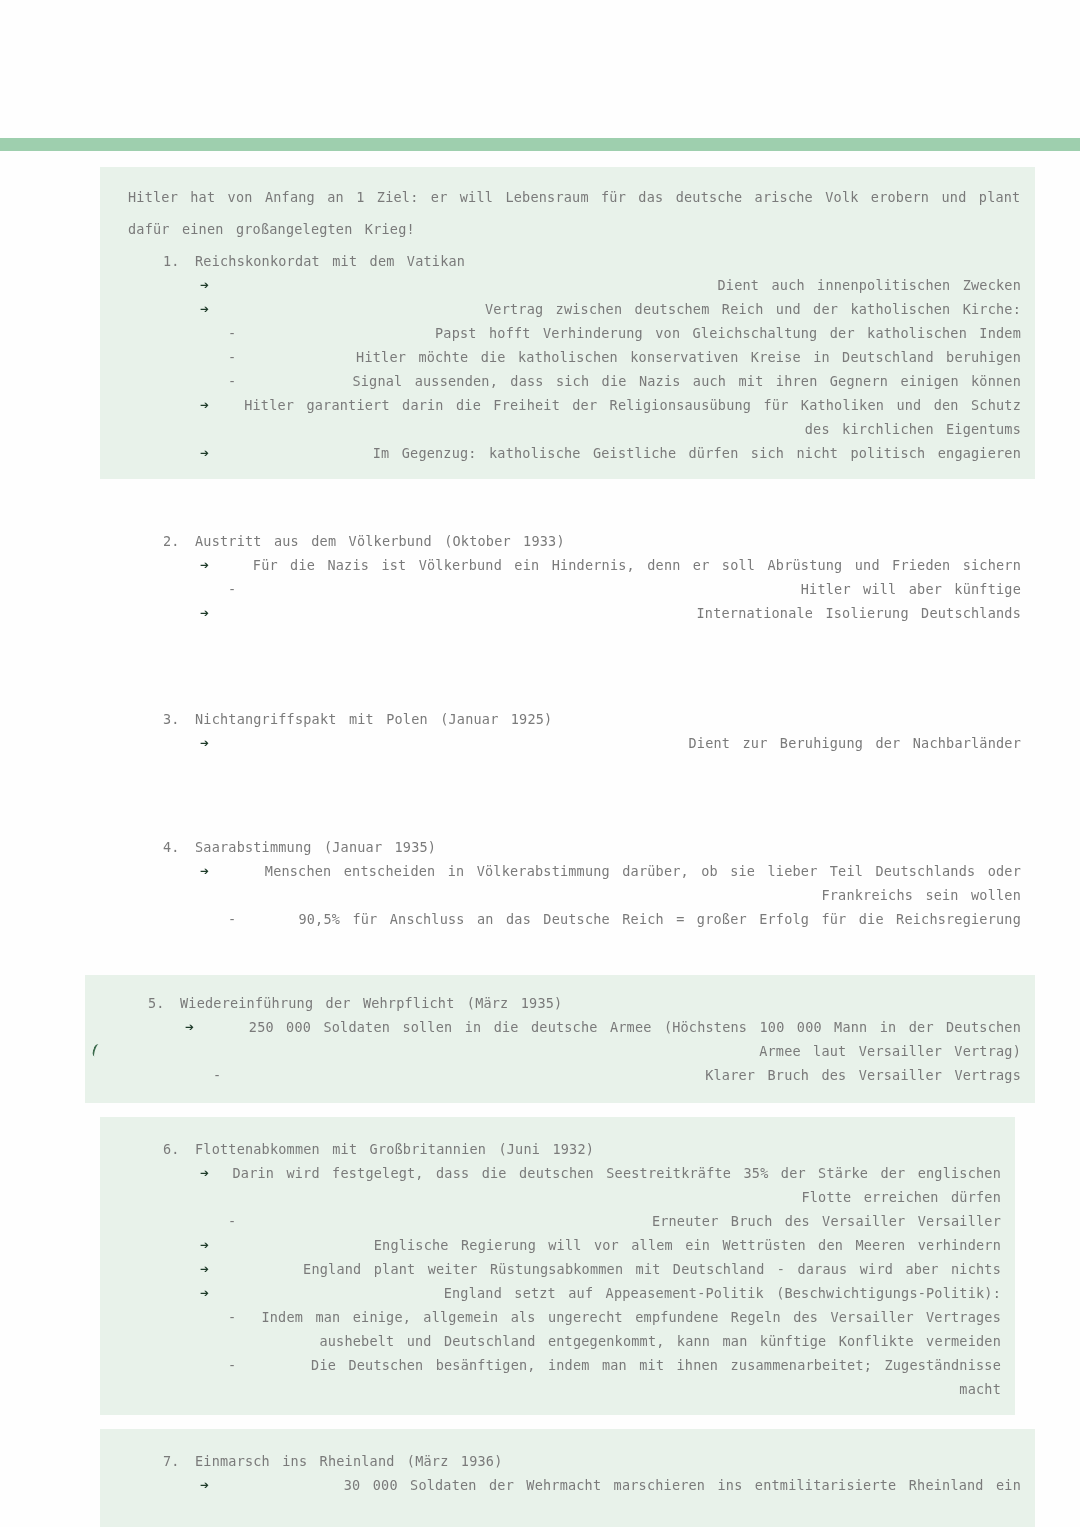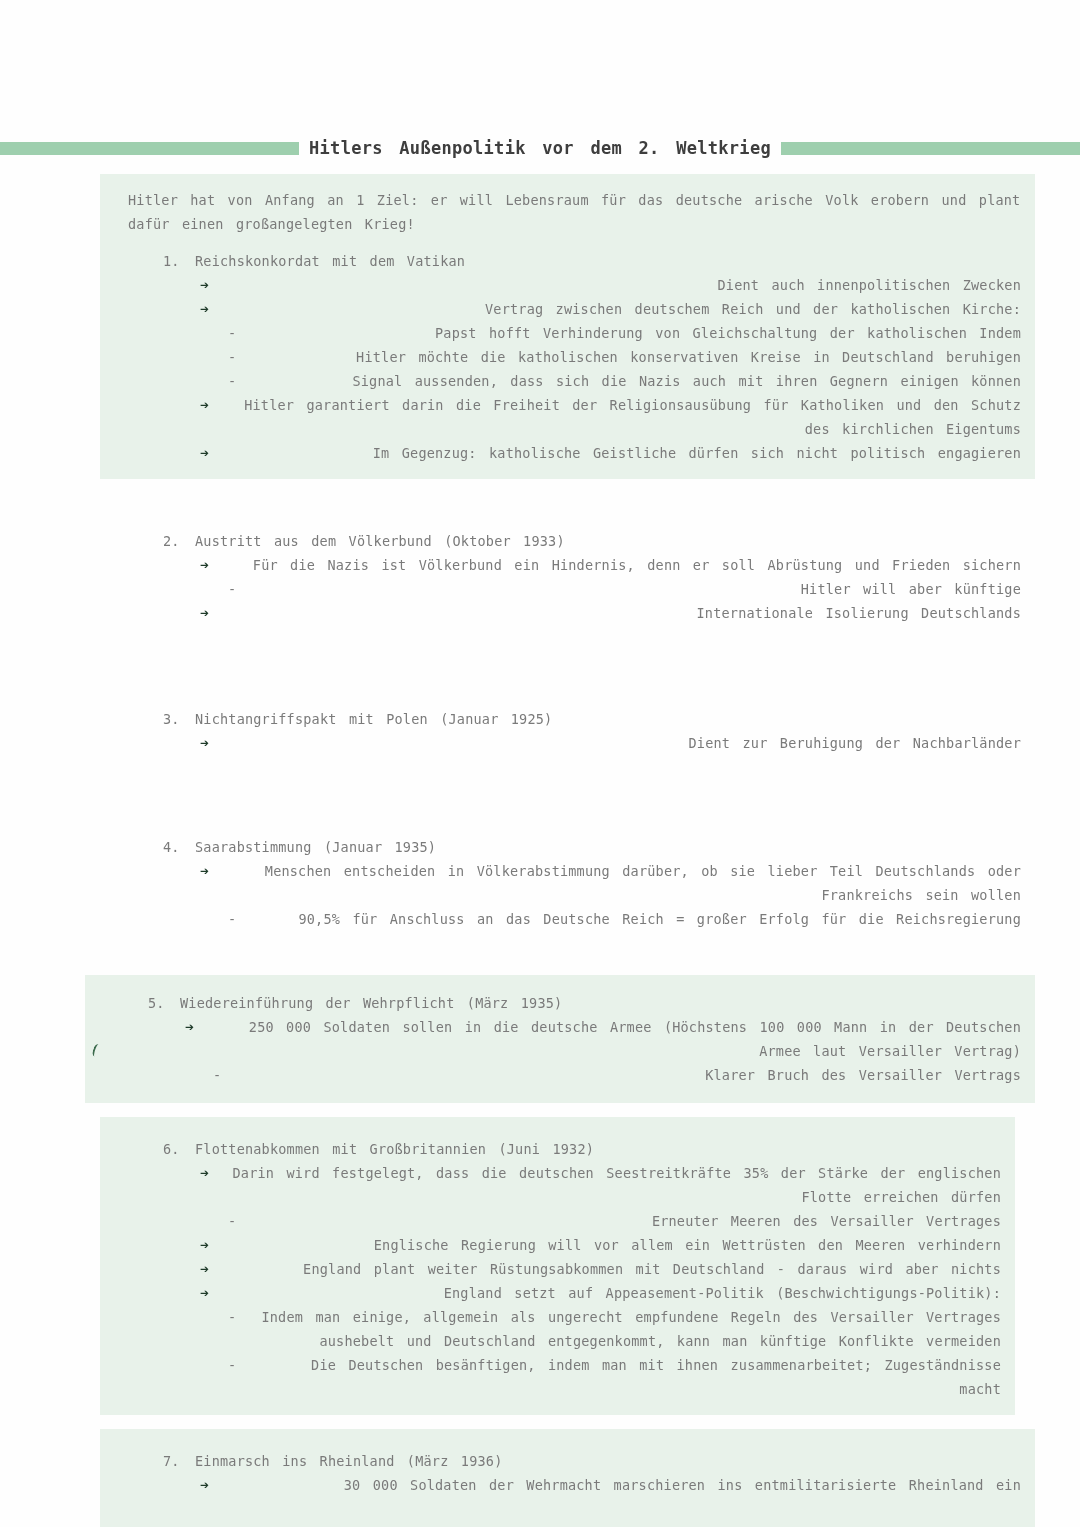--- a/index.html
+++ b/index.html
@@ -27,21 +27,21 @@
   .block.hl { background:var(--block-background,#e8f2ea); }
   .blocks > .block:nth-child(1) { margin-top:16px; }
   .blocks > .block:nth-child(2) { margin-top:36px; }
   .blocks > .block:nth-child(3) { margin-top:54px; }
   .blocks > .block:nth-child(4) { margin-top:52px; }
   .blocks > .block:nth-child(5) { margin-top:30px; margin-left:85px; width:950px; padding-top:16px; padding-bottom:16px; }
   .blocks > .block:nth-child(6) { margin-top:14px; width:915px; padding-top:20px; }
   .blocks > .block:nth-child(7) { margin-top:14px; padding-top:20px; padding-bottom:110px; }
 
   .row { line-height:24px; }
-  .block-intro { margin-left:28px; margin-bottom:13px; line-height:24px; }
+  .block-intro { margin-left:28px; margin-bottom:4px; line-height:32px; }
 
   .heading-row { display:flex; margin-left:63px; }
   .section-number { flex:0 0 32px; }
   .section-heading-text { flex:1 1 auto; }
 
   .point { display:flex; }
   .point.arrow { margin-left:100px; }
   .point.arrow .bullet {
     flex:0 0 28px; color:var(--arrow,#1e3b29);
     font-size:15px; line-height:24px; letter-spacing:0; word-spacing:0;
@@ -56,21 +56,20 @@
     transform:rotate(18deg);
   }
 </style>
 </head>
 <body>
 
 <div class="page">
 
   <div class="title-row">
     <div class="hl-bar"></div>
-    <div class="page-title">Hitlers Außenpolitik vor dem 2. Weltkrieg</div>
     <div class="hl-bar"></div>
   </div>
 
   <div class="blocks">
       <div class="block hl">
     <div class="block-intro">Hitler hat von Anfang an 1 Ziel: er will Lebensraum für das deutsche arische Volk erobern und plant dafür einen großangelegten Krieg!</div>
     <div class="row heading-row">
       <span class="section-number">1.</span>
       <span class="section-heading-text">Reichskonkordat mit dem Vatikan</span>
     </div>
@@ -179,21 +178,21 @@
       <span class="section-number">6.</span>
       <span class="section-heading-text">Flottenabkommen mit Großbritannien (Juni 1932)</span>
     </div>
     <div>
           <div class="row point arrow">
     <span class="bullet">➔</span>
     <span class="point-text">Darin wird festgelegt, dass die deutschen Seestreitkräfte 35% der Stärke der englischen Flotte erreichen dürfen</span>
   </div>
           <div class="row point dash">
     <span class="bullet">-</span>
-    <span class="point-text">Erneuter Meeren des Versailler Vertrages</span>
+    <span class="point-text">Erneuter Bruch des Versailler Versailler</span>
   </div>
           <div class="row point arrow">
     <span class="bullet">➔</span>
     <span class="point-text">Englische Regierung will vor allem ein Wettrüsten den Meeren verhindern</span>
   </div>
           <div class="row point arrow">
     <span class="bullet">➔</span>
     <span class="point-text">England plant weiter Rüstungsabkommen mit Deutschland - daraus wird aber nichts</span>
   </div>
           <div class="row point arrow">

